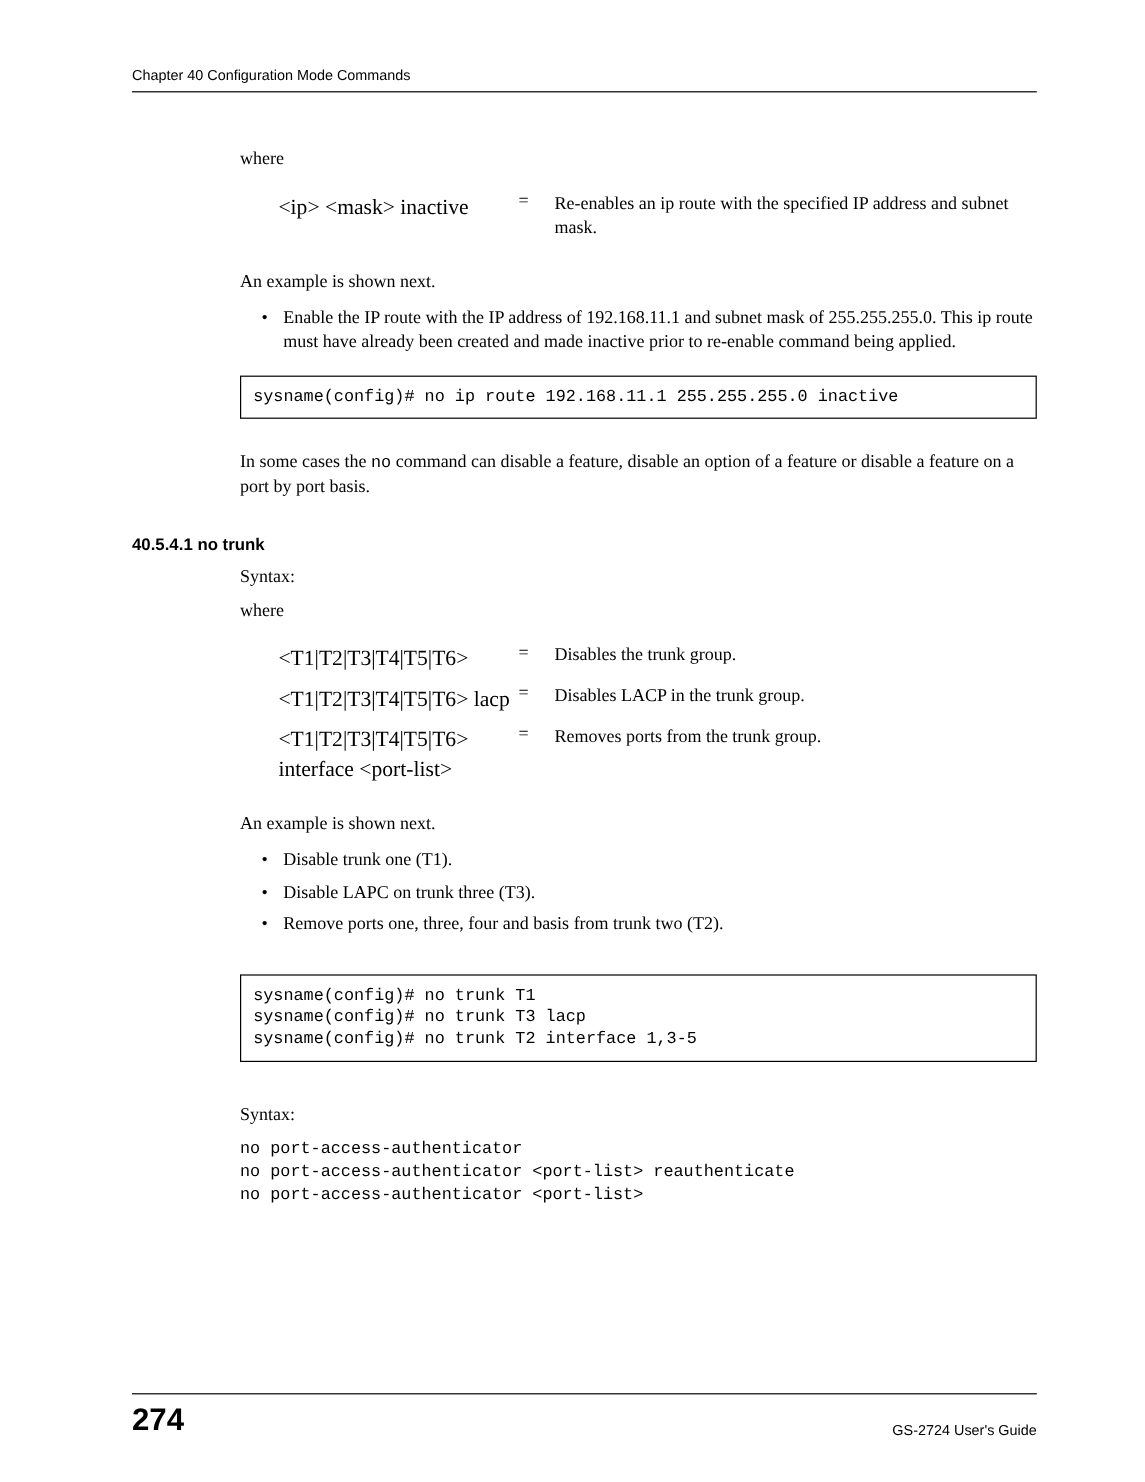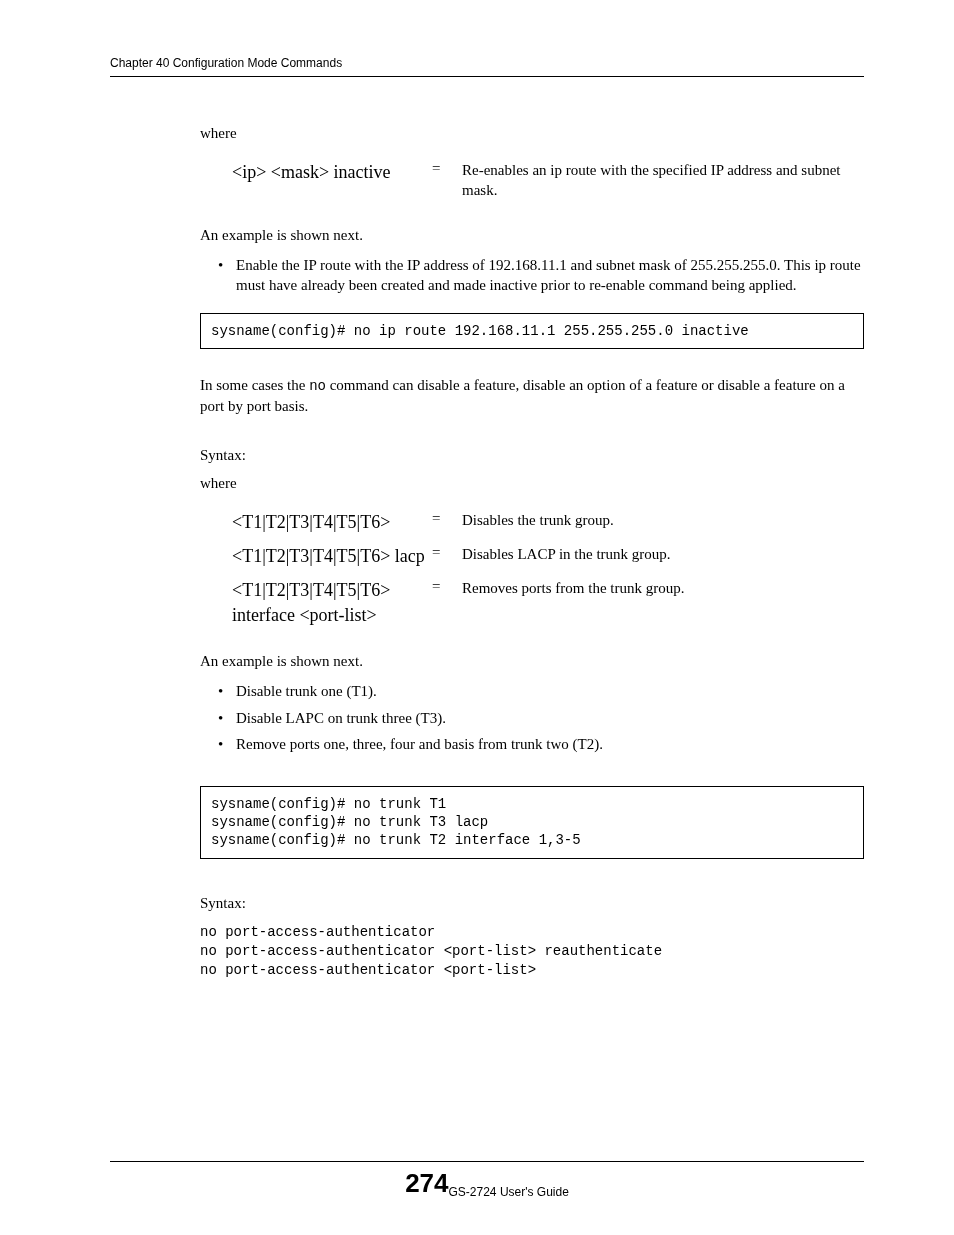--- a/index.html
+++ b/index.html
@@ -102,21 +102,21 @@
       line-height: 1.35;
     }
     .footer {
       position: absolute;
       bottom: 36px;
       left: 110px;
       right: 90px;
       border-top: 1px solid #000;
       padding-top: 6px;
       display: flex;
-      justify-content: center;
+      justify-content: space-between;
       align-items: flex-end;
     }
     .page-num {
       font-family: Arial, Helvetica, sans-serif;
       font-size: 26px;
       font-weight: bold;
     }
     .guide-name {
       font-family: Arial, Helvetica, sans-serif;
       font-size: 12px;
@@ -156,20 +156,21 @@
 
   <div class="code-box">sysname(config)# no ip route 192.168.11.1 255.255.255.0 inactive</div>
 
 
   <div class="para">
     <span>In some cases the </span><span class="mono">no</span><span> command can disable a feature, disable an option of a feature or disable a feature on a port by port basis.</span>
   </div>
 
   <div style="height:18px"></div>
 
+  <div class="h3">40.5.4.1  no trunk</div>
 
   <div class="para">Syntax:</div>
 
 
   <div class="where">where</div>
 
   <div class="param-table">
     <div class="param-row">
       <div class="param-code">&lt;T1|T2|T3|T4|T5|T6&gt;</div>
       <div class="param-eq">=</div>

